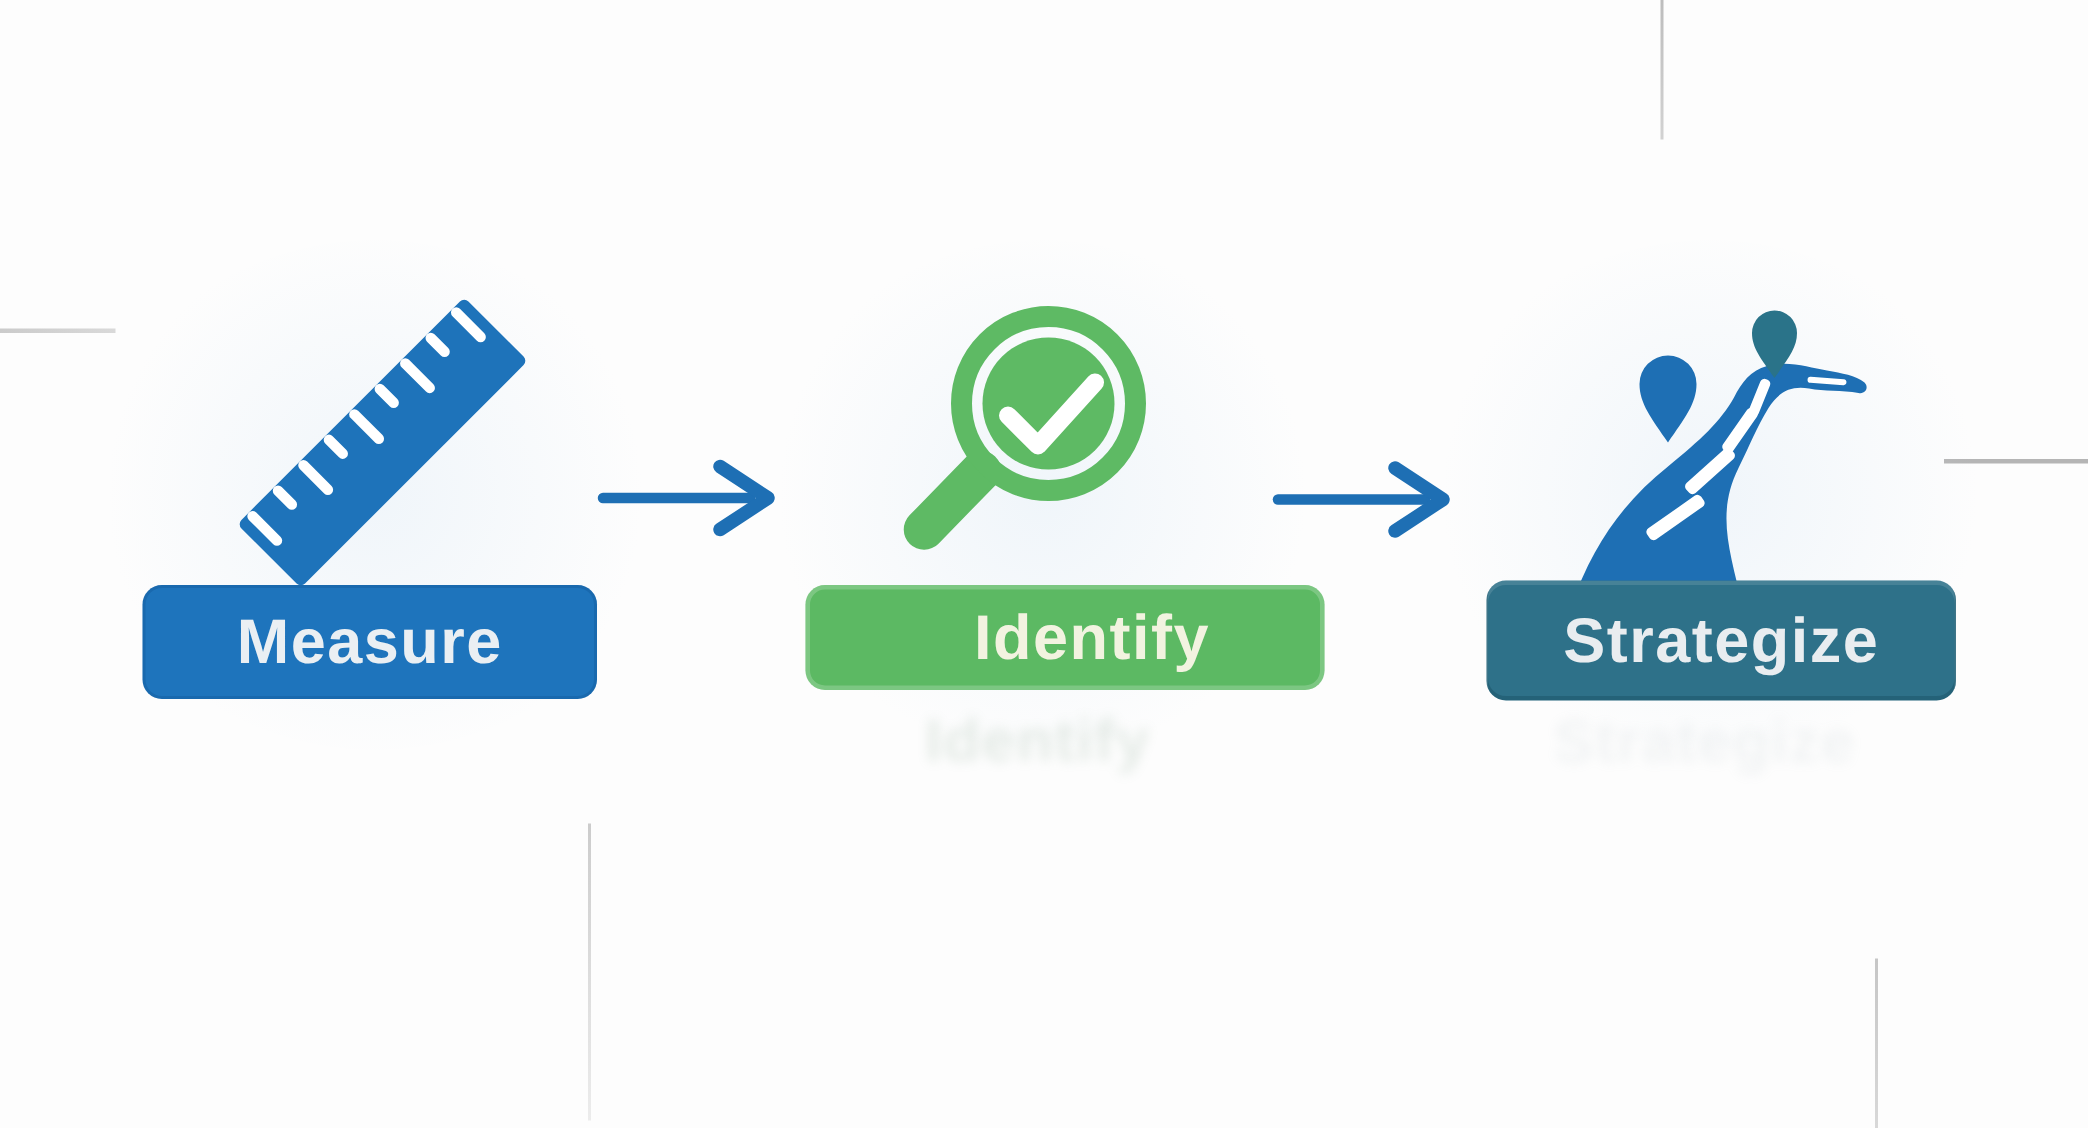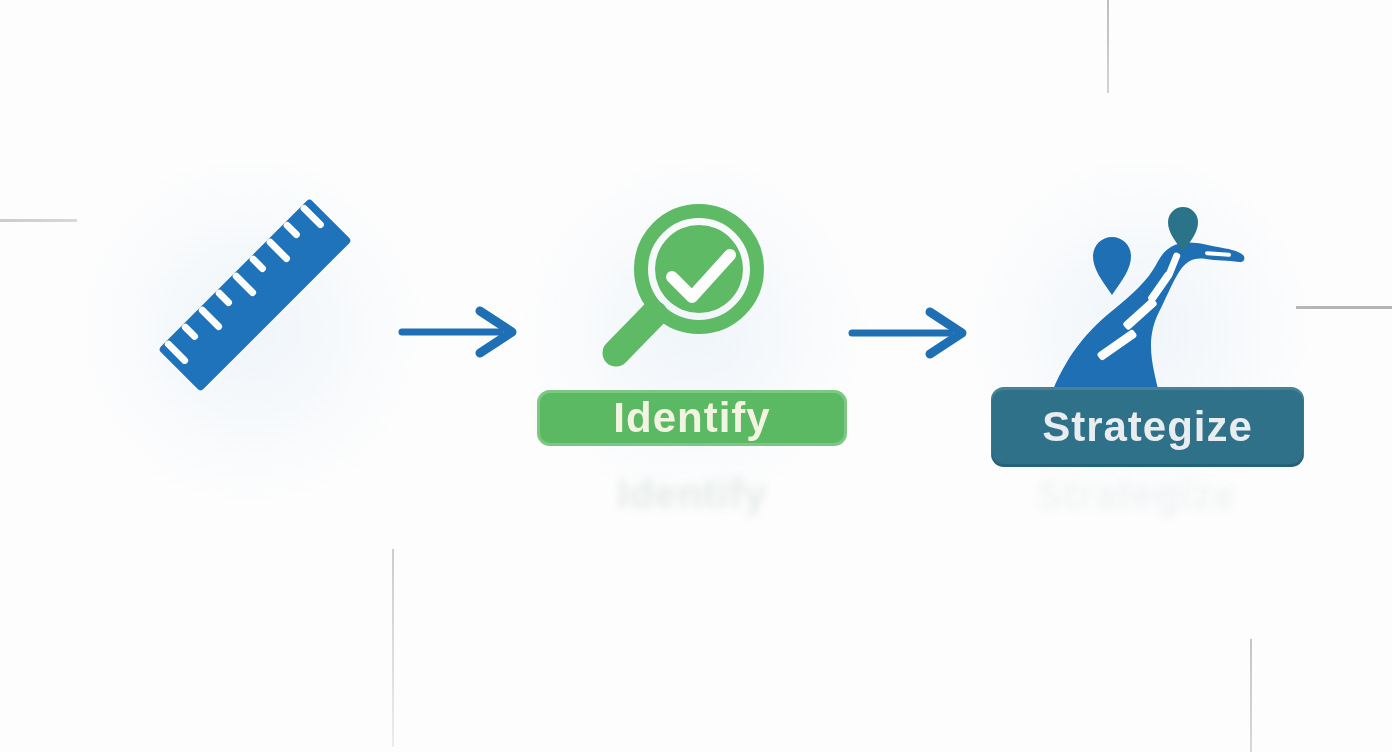--- a/index.html
+++ b/index.html
@@ -29,23 +29,24 @@
     border-radius:13px;
     font-size:42px;font-weight:700;letter-spacing:1px;
     user-select:none;
   }
   .btn-measure{
     left:95px;top:390px;width:303px;height:76px;
     background:#1e74bc;color:#eaeff3;
     box-shadow:inset 0 0 0 2px rgba(10,70,130,0.25);
   }
   .btn-identify{
-    left:537px;top:390px;width:310px;height:56px;
+    left:537px;top:390px;width:310px;height:70px;
     background:#5cb963;color:#f2f3e0;
     box-shadow:inset 0 0 0 3px rgba(255,255,255,0.20);
+    padding-left:36px;
   }
   .btn-strategize{
     left:980px;top:387px;width:313px;height:80px;
     background:#2e7189;color:#e9edf0;
     box-shadow:inset 0 2px 0 1px rgba(255,255,255,0.12), inset 0 -2px 0 1px rgba(0,40,55,0.20);
     margin-left:11px;
   }
   
   .reflection{
     position:absolute;
@@ -83,20 +84,23 @@
         <rect x="-27.5" y="-30" width="7" height="20" rx="3.5"></rect>
         <rect x="-3.5" y="-30" width="7" height="30" rx="3.5"></rect>
         <rect x="20.5" y="-30" width="7" height="20" rx="3.5"></rect>
         <rect x="44.5" y="-30" width="7" height="30" rx="3.5"></rect>
         <rect x="68.5" y="-30" width="7" height="20" rx="3.5"></rect>
         <rect x="92.5" y="-30" width="7" height="30" rx="3.5"></rect>
       </g>
     </g>
   </svg>
 
+  <div class="step-btn btn-measure">
+    <span>Measure</span>
+  </div>
 
   <svg class="abs" style="left:396px;top:303px;" width="130" height="56" viewBox="0 0 130 56">
     <path d="M 6 29 H 104" fill="none" stroke-width="7" stroke-linecap="round" stroke="#1e6fb4"></path>
     <path d="M 84 8 L 116 29 L 84 50" fill="none" stroke-width="9" stroke-linecap="round" stroke-linejoin="round" stroke="#1e6fb4"></path>
   </svg>
 
   <svg class="abs" style="left:598px;top:193px;" width="204" height="194" viewBox="0 0 204 194">
     <line x1="56" y1="121" x2="18" y2="160" stroke-width="27" stroke-linecap="round" stroke="#5eba64"></line>
     <circle cx="101" cy="76" r="58" fill="none" stroke-width="14" stroke="#5eba64"></circle>
     <circle cx="101" cy="76" r="44" fill="#5eba64"></circle>

